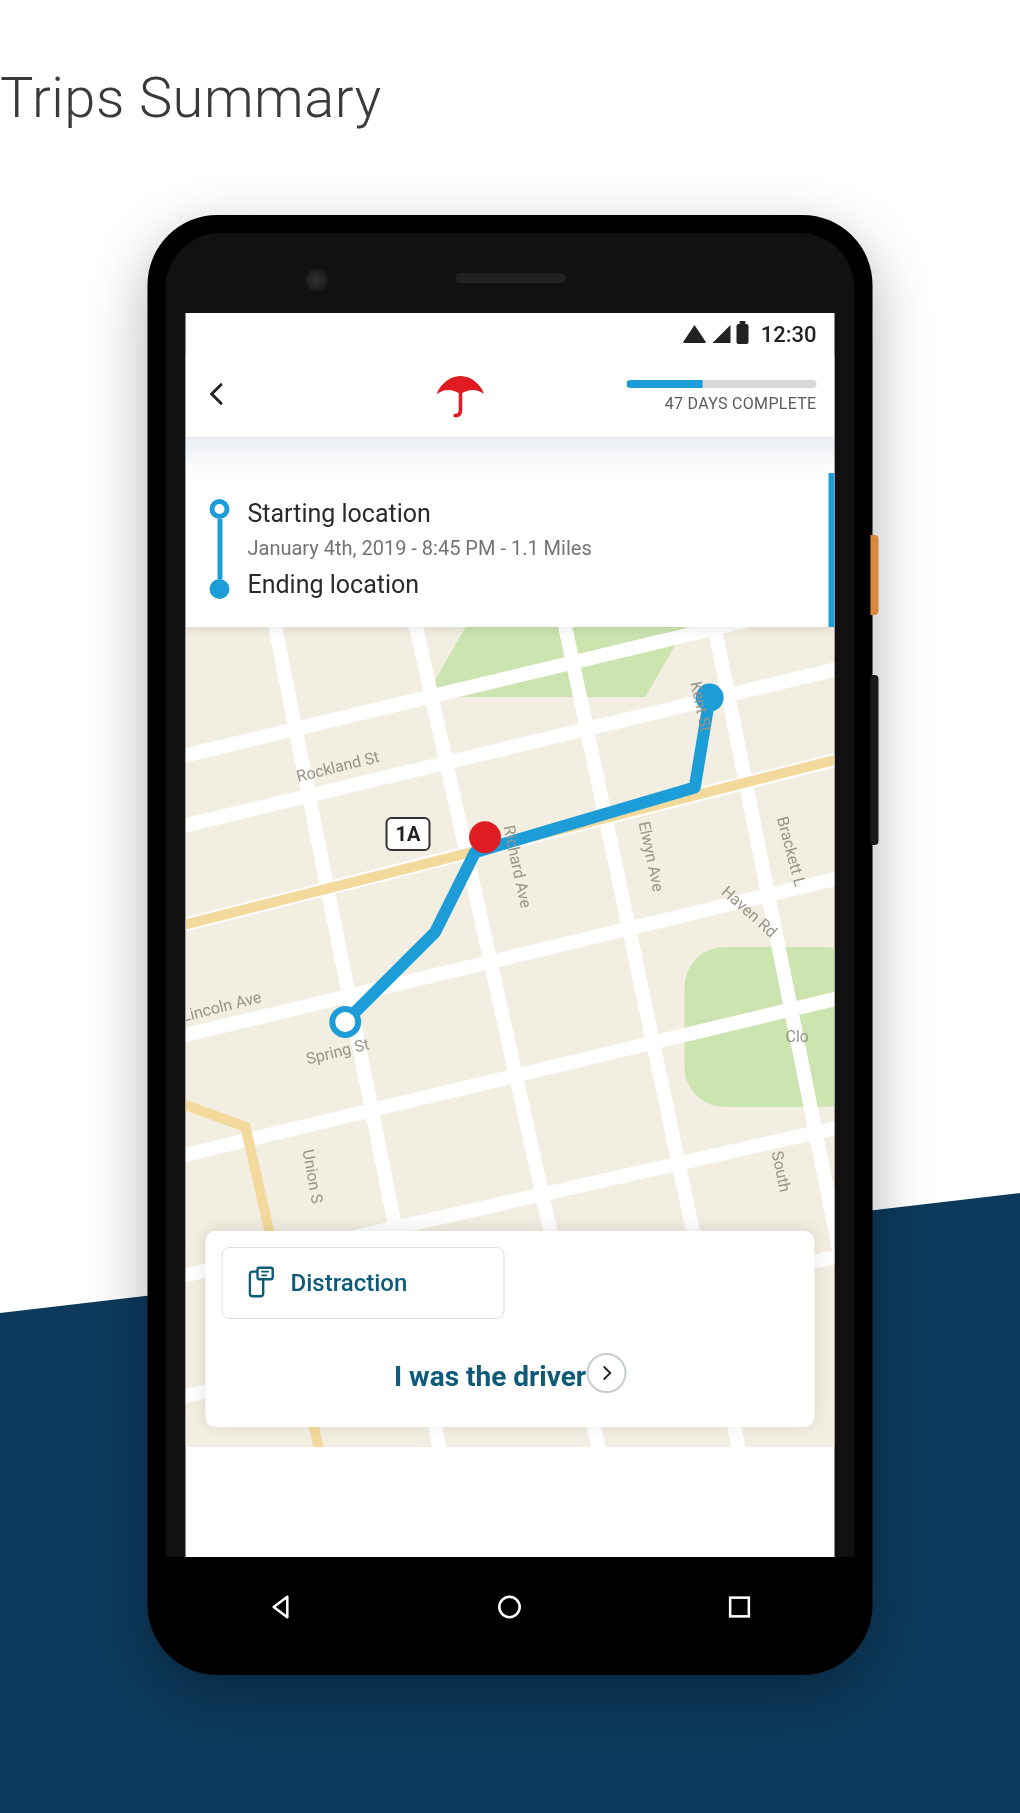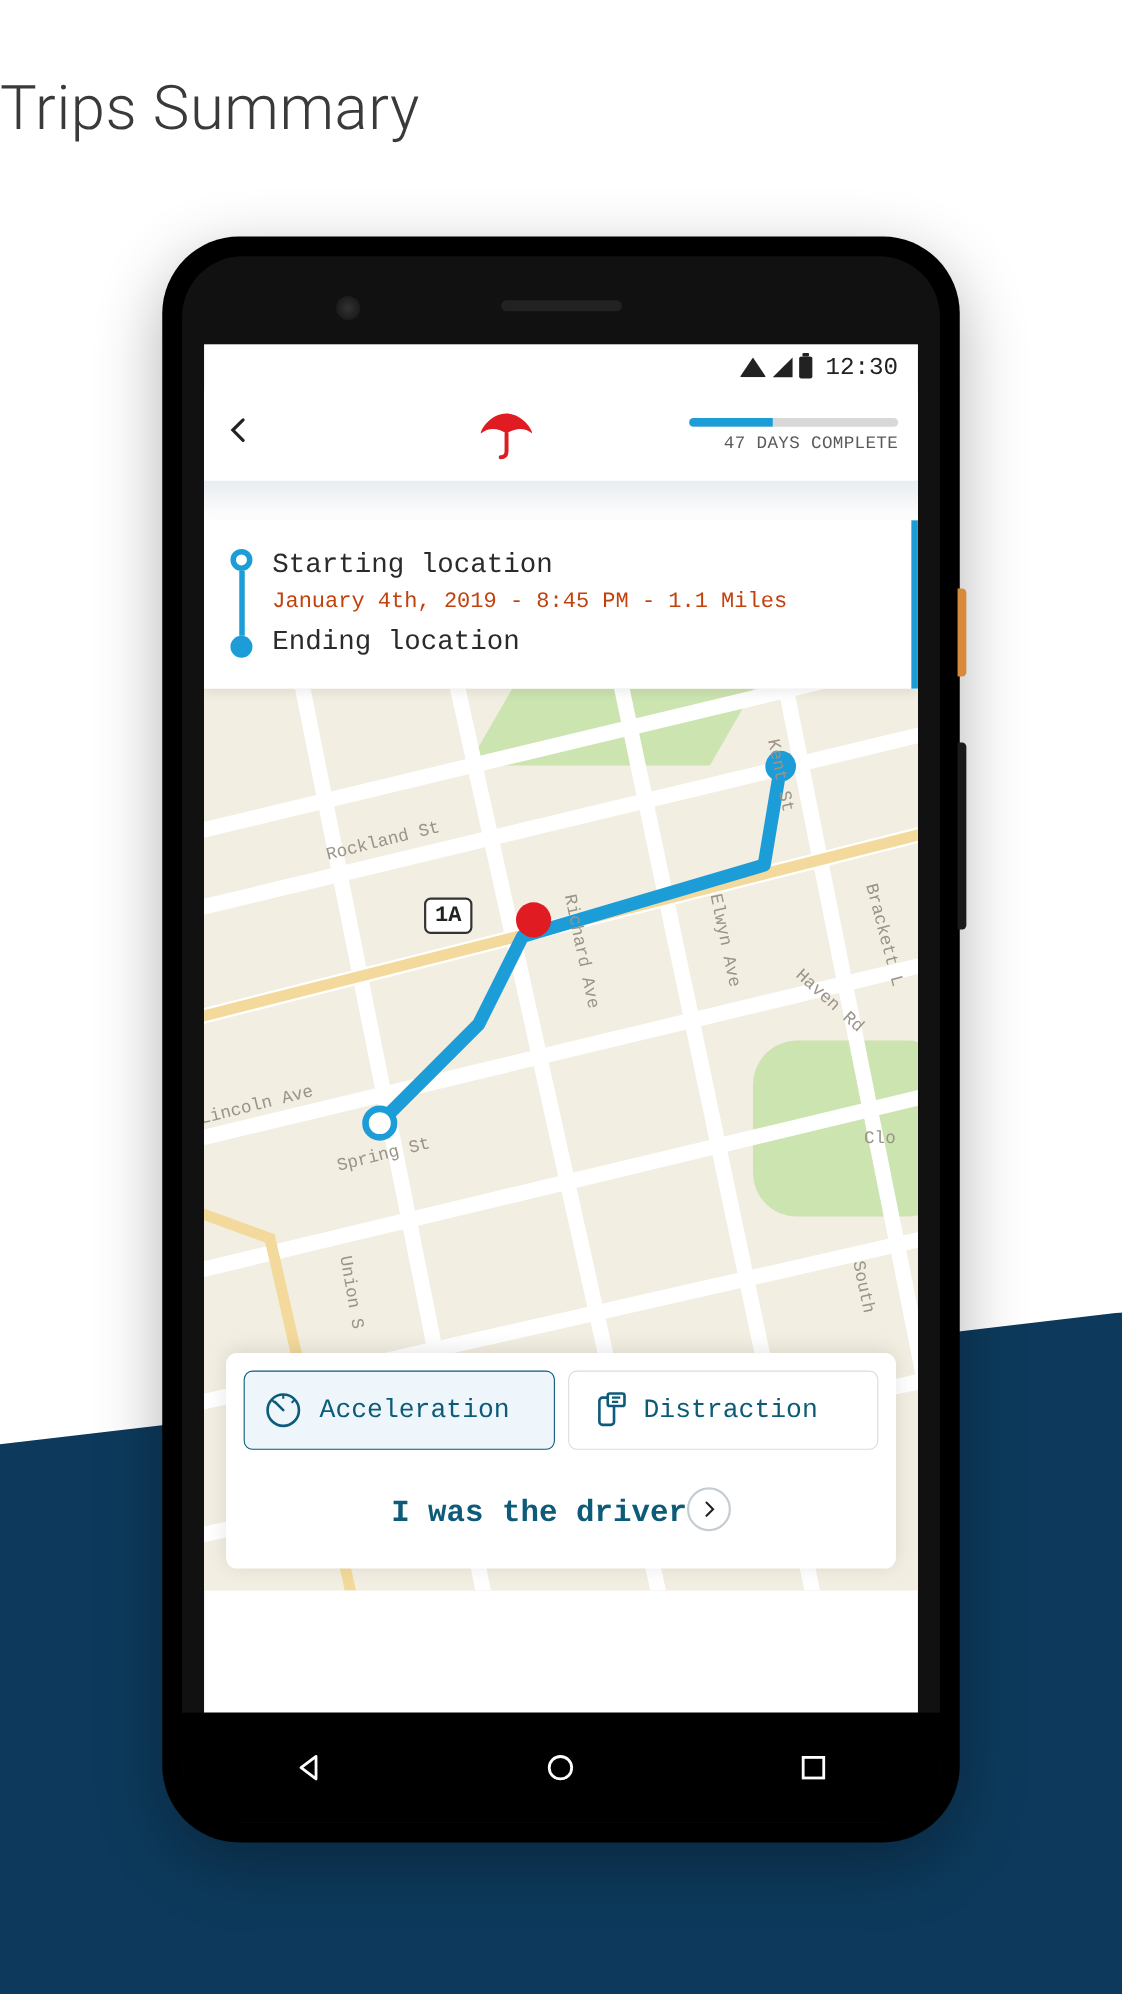--- a/index.html
+++ b/index.html
@@ -74,21 +74,20 @@
     border-radius:5px;
   }
   .screen {
     position: absolute;
     top: 80px;
     left: 20px;
     right: 20px;
     bottom: 100px;
     background: #fff;
     overflow: hidden;
-    font-family: Liberation Mono, monospace;
   }
   
   .statusbar {
     height: 42px;
     display: flex;
     justify-content: flex-end;
     align-items: center;
     gap: 6px;
     padding: 0 18px;
     font-size: 22px;
@@ -151,21 +150,21 @@
   .dot-open {
     width: 20px; height: 20px; border: 5px solid #1c9dd8; border-radius: 50%; background:#fff;
   }
   .dot-fill { width: 20px; height: 20px; background:#1c9dd8; border-radius:50%; }
   .conn-line { width: 5px; flex:1; background:#1c9dd8; }
   .trip-lines { display:flex; }
   .trip-conn-col { display:flex; flex-direction:column; align-items:center; width:24px; margin-right:16px; }
   .trip-conn-col .conn-line { height: 44px; }
   .trip-text-col { flex:1; }
   .trip-lbl { font-size:25px; color:#2a2a2a; }
-  .trip-meta { font-size:20px; color:#c2410c; margin: 8px 0 10px 0; }
+  .trip-meta { font-size:20px; color:#737373; margin: 8px 0 10px 0; }
   .edge-accent {
     position:absolute; right:0; top:0; width:6px; height:100%;
     background:#1c9dd8;
   }
   
   .map {
     position: relative;
     height: 820px;
     background: #f2eee1;
     overflow: hidden;
@@ -312,32 +311,20 @@
         <div class="street-label" style="top:215px;left:570px;transform:rotate(75deg);">Brackett L</div>
         <div class="street-label" style="top:275px;left:530px;transform:rotate(42deg);">Haven Rd</div>
         <div class="street-label" style="top:400px;left:600px;">Clo</div>
         <div class="street-label" style="top:535px;left:575px;transform:rotate(78deg);">South</div>
         <div class="street-label" style="top:540px;left:100px;transform:rotate(80deg);">Union S</div>
         <div class="street-label" style="top:370px;left:-5px;transform:rotate(-14deg);">Lincoln Ave</div>
         <div class="street-label" style="top:415px;left:120px;transform:rotate(-14deg);">Spring St</div>
 
         <div class="event-panel">
           <div class="event-grid">
-            <div class="event-btn selected">
-              <svg class="eicon" viewBox="0 0 40 40">
-                <circle cx="20" cy="20" r="15" fill="none" stroke="#0d5b78" stroke-width="2.5"></circle>
-                <line x1="20" y1="20" x2="12" y2="12" stroke="#0d5b78" stroke-width="2.5" stroke-linecap="round"></line>
-                <g stroke="#0d5b78" stroke-width="2">
-                  <line x1="20" y1="5" x2="20" y2="9"></line>
-                  <line x1="9" y1="10" x2="12" y2="13"></line>
-                  <line x1="31" y1="10" x2="28" y2="13"></line>
-                </g>
-              </svg>
-              <span>Acceleration</span>
-            </div>
             <div class="event-btn">
               <svg class="eicon" viewBox="0 0 40 40">
                 <rect x="12" y="8" width="14" height="26" rx="3" fill="none" stroke="#0d5b78" stroke-width="2.5"></rect>
                 <rect x="20" y="4" width="16" height="12" rx="2" fill="#fff" stroke="#0d5b78" stroke-width="2.5"></rect>
                 <line x1="24" y1="8" x2="32" y2="8" stroke="#0d5b78" stroke-width="2"></line>
                 <line x1="24" y1="12" x2="30" y2="12" stroke="#0d5b78" stroke-width="2"></line>
               </svg>
               <span>Distraction</span>
             </div>
           </div>

